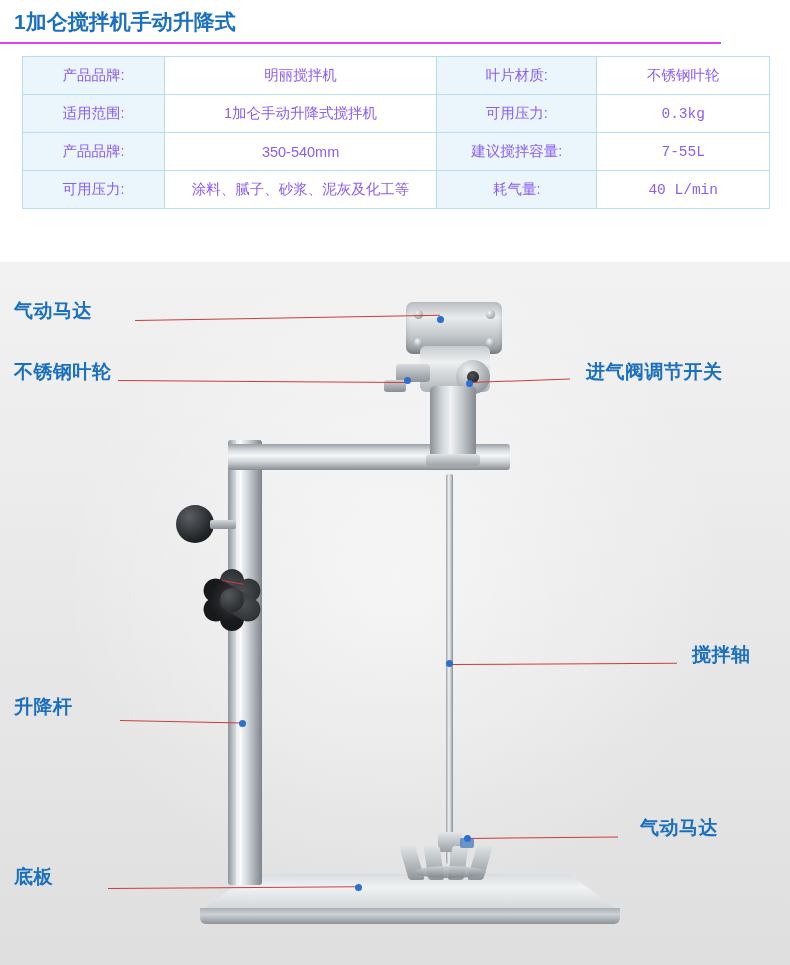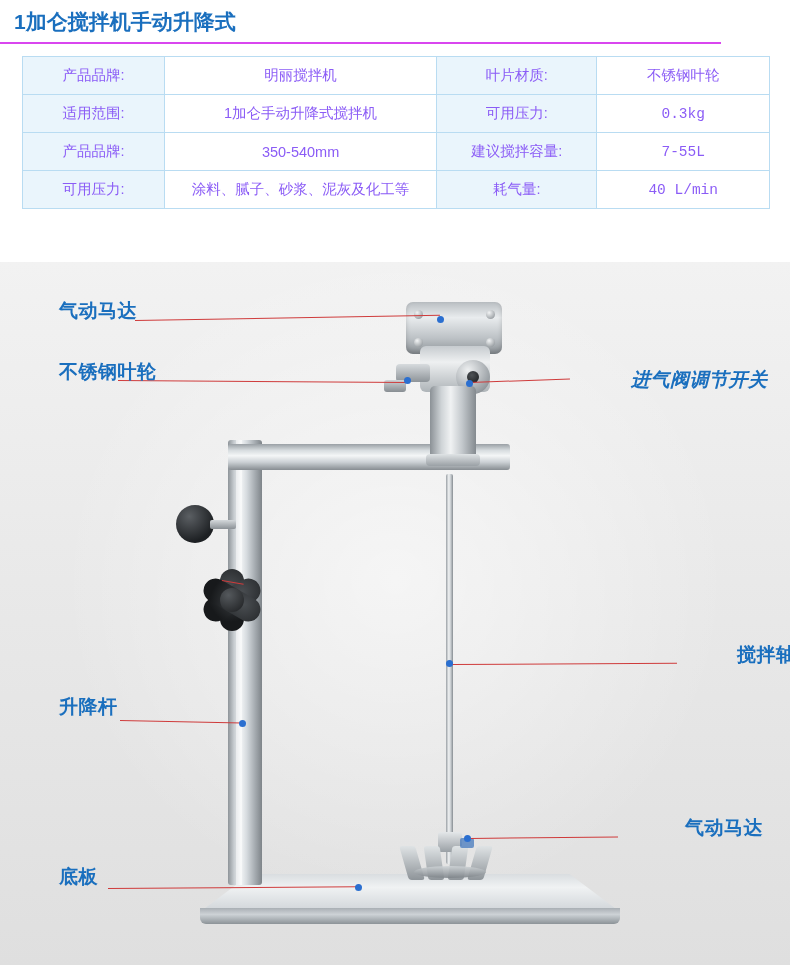--- a/index.html
+++ b/index.html
@@ -68,21 +68,20 @@
     position:absolute;inset:0;
     background:radial-gradient(ellipse at 50% 45%, rgba(255,255,255,0.55) 0%, rgba(255,255,255,0) 60%);
   }
 
   
   .callout{
     position:absolute;
     font-size:19px;font-weight:bold;color:#1a6fbe;
     white-space:nowrap;
     letter-spacing:0.5px;
-    margin-left:45px;
   }
   .lead{
     position:absolute;
     height:0;border-top:1.6px solid #cf3b3b;
     transform-origin:0 0;
   }
   .dot{
     position:absolute;width:7px;height:7px;border-radius:50%;
     background:#2b6fd0;
   }
@@ -330,20 +329,20 @@
     <div class="dot" style="left:239px;top:458px;"></div>
 
     <div class="lead" style="left:470px;top:576px;width:148px;transform:rotate(-0.6deg);"></div>
     <div class="dot" style="left:464px;top:573px;"></div>
 
     <div class="lead" style="left:108px;top:626px;width:250px;transform:rotate(-0.4deg);"></div>
     <div class="dot" style="left:355px;top:622px;"></div>
 
     <div class="callout" style="left:14px;top:36px;">气动马达</div>
     <div class="callout" style="left:14px;top:97px;">不锈钢叶轮</div>
-    <div class="callout" style="left:586px;top:105px;font-style:italic;">进气阀调节开关</div>
+    <div class="callout" style="left:586px;top:97px;">进气阀调节开关</div>
     <div class="callout" style="left:692px;top:380px;">搅拌轴</div>
     <div class="callout" style="left:14px;top:432px;text-align:center;">升降杆</div>
     <div class="callout" style="left:640px;top:553px;">气动马达</div>
     <div class="callout" style="left:14px;top:602px;">底板</div>
   </div>
 
 </div>
 
 </body></html>

